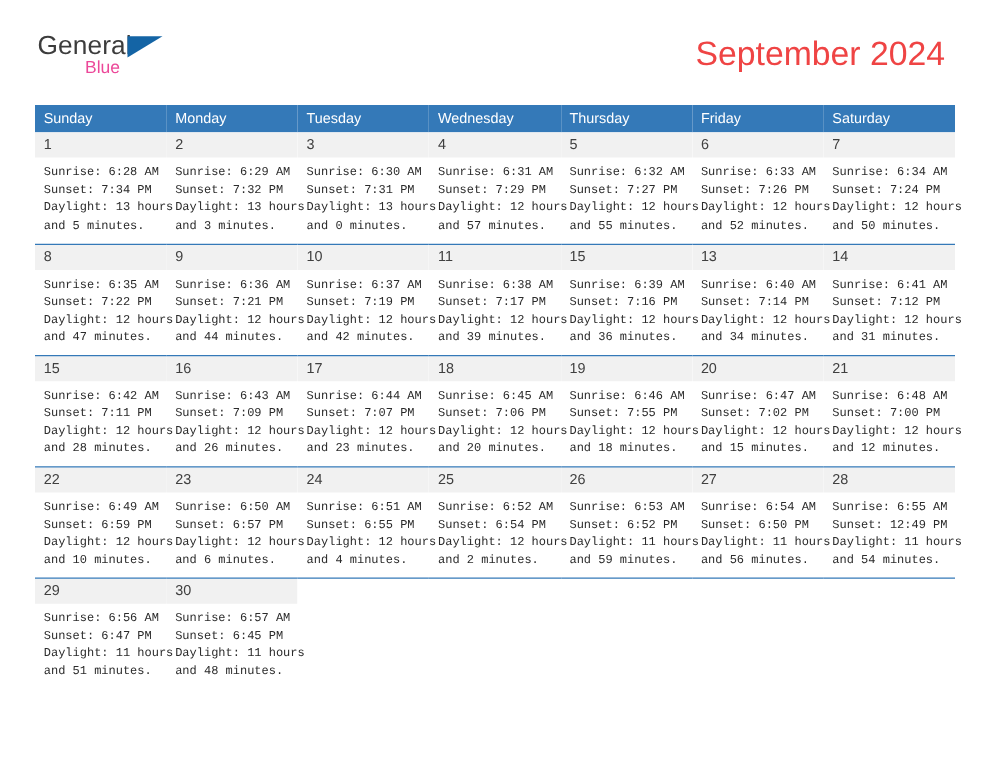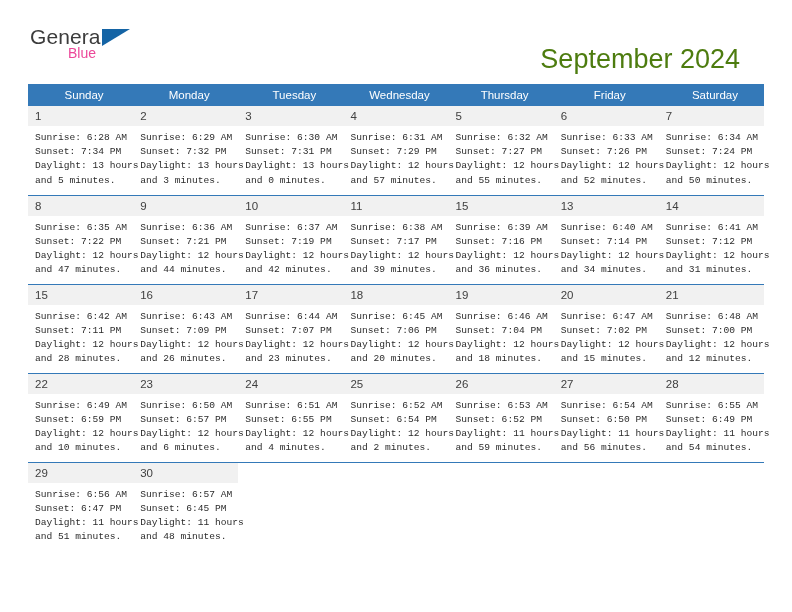--- a/index.html
+++ b/index.html
@@ -54,44 +54,44 @@
     font-size: 14px;
     color: #ec4899;
     font-family: Liberation Sans, sans-serif;
   }
   .title-block {
     text-align: right;
     padding-top: 2px;
   }
   .cal-title {
     font-size: 27px;
-    color: #4d7c0f;
+    color: #ef4444;
     font-weight: normal;
     line-height: 1.15;
-    margin: 16px;
+    margin: 0;
   }
   .cal-subtitle {
     font-size: 14.5px;
     color: #3a3a3a;
     margin-top: 7px;
   }
 
   
   .calendar {
     margin: 6px 28px 0 28px;
     width: 736px;
     border-collapse: collapse;
     table-layout: fixed;
   }
   .calendar th {
     background: #3479b8;
     color: #ffffff;
     font-weight: normal;
     font-size: 11.5px;
-    text-align: center;
+    text-align: left;
     padding: 5px 0 5px 7px;
     height: 21px;
   }
   .calendar td {
     vertical-align: top;
     padding: 0;
     border-top: 1px solid #3479b8;
     height: 89px;
     background: #ffffff;
   }
@@ -312,21 +312,21 @@
             <div>Sunrise: 6:45 AM</div>
             <div>Sunset: 7:06 PM</div>
             <div>Daylight: 12 hours</div>
             <div>and 20 minutes.</div>
           </div>
         </td>
         <td>
           <div class="daynum">19</div>
           <div class="details">
             <div>Sunrise: 6:46 AM</div>
-            <div>Sunset: 7:04 PM</div>
+            <div>Sunset: 7:55 PM</div>
             <div>Daylight: 12 hours</div>
             <div>and 18 minutes.</div>
           </div>
         </td>
         <td>
           <div class="daynum">20</div>
           <div class="details">
             <div>Sunrise: 6:47 AM</div>
             <div>Sunset: 7:02 PM</div>
             <div>Daylight: 12 hours</div>
@@ -396,21 +396,21 @@
             <div>Sunrise: 6:54 AM</div>
             <div>Sunset: 6:50 PM</div>
             <div>Daylight: 11 hours</div>
             <div>and 56 minutes.</div>
           </div>
         </td>
         <td>
           <div class="daynum">28</div>
           <div class="details">
             <div>Sunrise: 6:55 AM</div>
-            <div>Sunset: 6:49 PM</div>
+            <div>Sunset: 12:49 PM</div>
             <div>Daylight: 11 hours</div>
             <div>and 54 minutes.</div>
           </div>
         </td>
       </tr>
 
       <tr class="week-row">
         <td>
           <div class="daynum">29</div>
           <div class="details">

